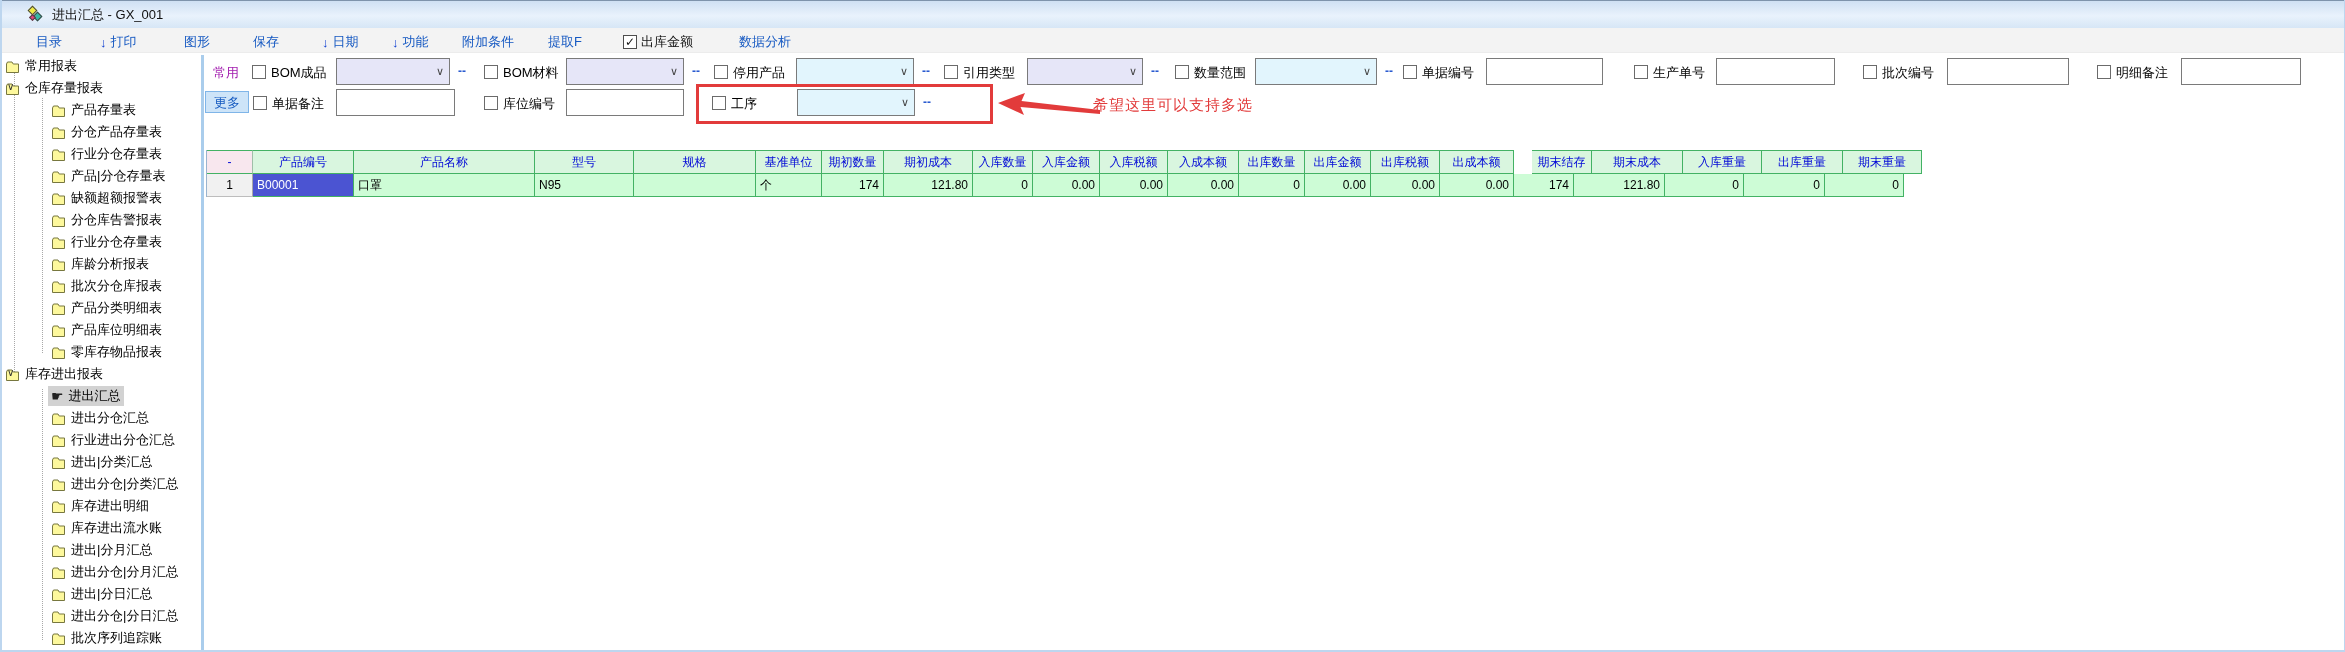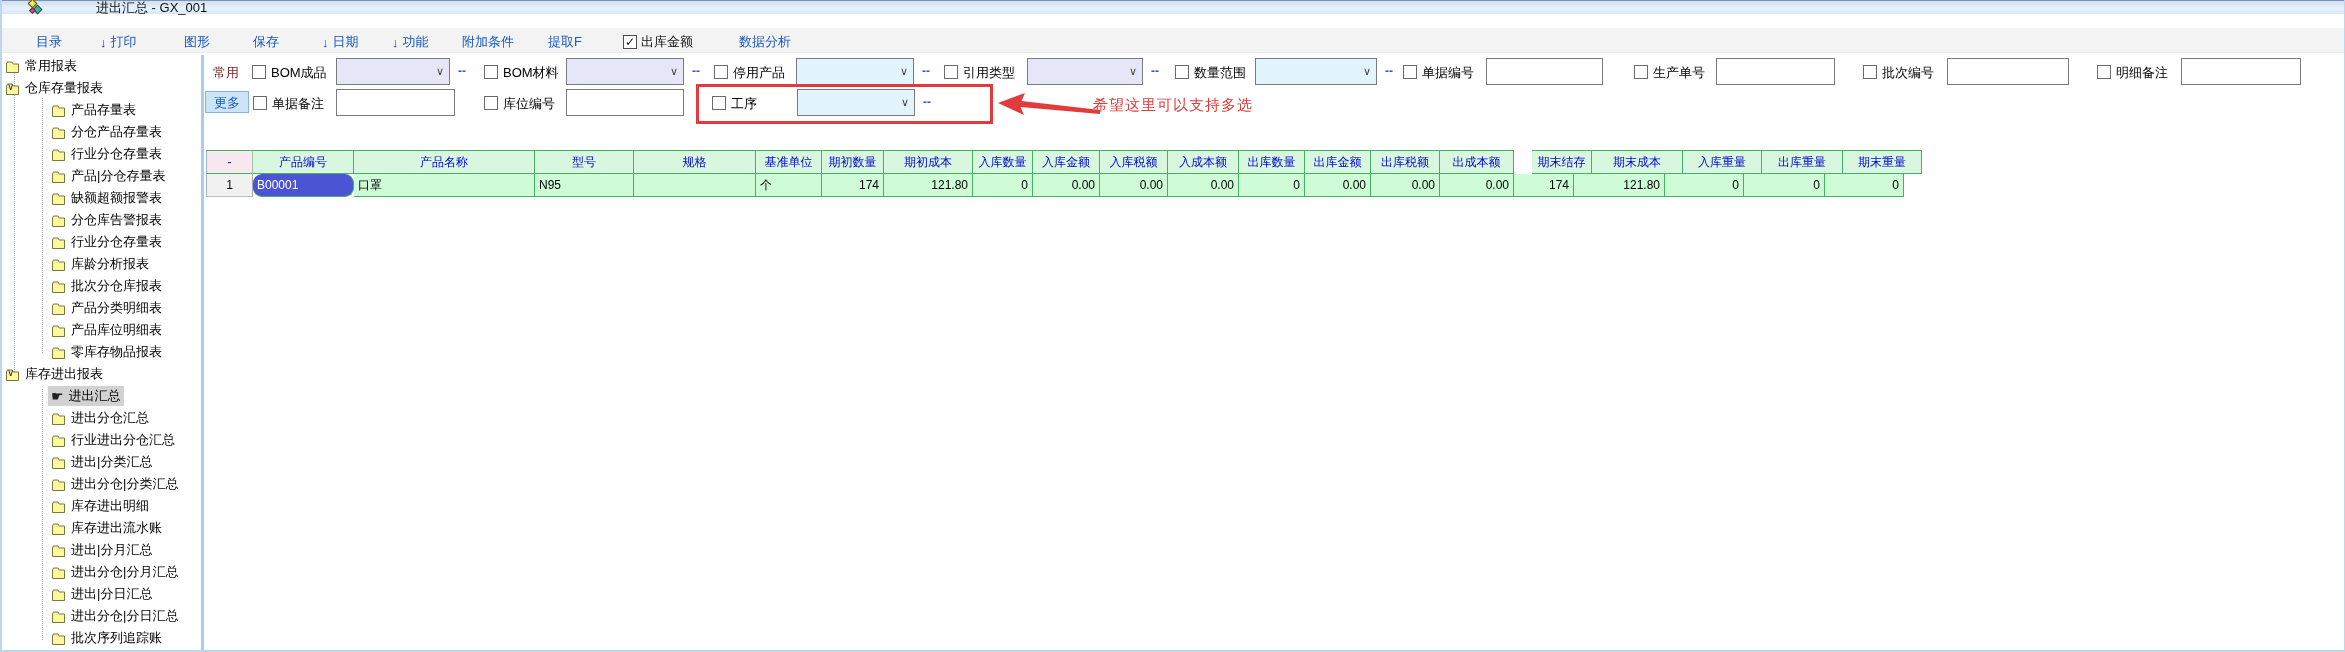--- a/index.html
+++ b/index.html
@@ -2,23 +2,23 @@
 <html><head>
 <meta charset="utf-8">
 <style>
   * { margin:0; padding:0; box-sizing:border-box; }
   html,body { background:#fff; }
   body { font-family:"Liberation Sans","DejaVu Sans",sans-serif; }
   #win { position:relative; width:2345px; height:652px; background:#fff; overflow:hidden;
          border-left:2px solid #bdd6ef; border-right:1px solid #bdd6ef; border-bottom:2px solid #bdd6ef; }
 
   
-  #titlebar { position:absolute; left:0; top:0; right:0; height:14px;
+  #titlebar { position:absolute; left:0; top:0; right:0; height:28px;
               background:linear-gradient(#cfe0f3,#e9f2fc 55%,#d6e6f6);
-              border-top:1px solid #7e93ab; display:flex; align-items:center;gap:44px; }
+              border-top:1px solid #7e93ab; display:flex; align-items:center; }
   #appicon { position:relative; width:18px; height:16px; margin-left:26px; }
   #appicon .d { position:absolute; width:7px; height:7px; transform:rotate(45deg); border:1px solid #444; }
   #appicon .d1 { left:1px; top:0; background:#f0ec44; }
   #appicon .d2 { left:6px; top:6px; background:#35b9a6; }
   #appicon .d3 { left:2px; top:8px; width:5px; height:5px; background:#e2447a; }
   #wtitle { margin-left:6px; font-size:13px; color:#101010; }
 
   
   #toolbar { position:absolute; left:0; top:28px; right:0; height:25px; background:#f3f3f3;
              border-bottom:1px solid #ececec; }
@@ -38,21 +38,21 @@
   .tsel { display:inline-flex; align-items:center; gap:5px; padding:1px 3px; }
   .tsel.on { background:#d2d2d2; }
   .thand { font-size:14px; line-height:12px; color:#222; }
   .tfold { flex:none; }
   .guide { position:absolute; border-left:1px dotted #a8a8a8; width:0; }
 
   
   #splitter { position:absolute; left:199px; top:55px; width:3px; bottom:0; background:#aacdec; }
 
   
-  .flink { position:absolute; font-size:13px; color:#7f1d1d; white-space:nowrap; }
+  .flink { position:absolute; font-size:13px; color:#a21caf; white-space:nowrap; }
   #more-btn { position:absolute; left:203px; top:91px; height:22px; padding:2px 8px;
               background:#cde4f8; border:1px solid #7fb5e8; color:#155ac0; font-size:13px; }
   .fcb { position:absolute; width:14px; height:14px; background:#fff; border:1px solid #6b6b6b; }
   .flabel { position:absolute; font-size:13px; color:#000; white-space:nowrap; }
   .ddl, .inp { position:absolute; height:27px; border:1px solid #7a7a7a; background:#fff; }
   .ddl.lavender { background:#e6e6f8; }
   .ddl.cyan { background:#e2f5fd; }
   .chev { position:absolute; right:5px; top:6px; font-size:11px; color:#454545; }
   .fsep { position:absolute; font-size:12px; font-weight:bold; color:#2a5bd0; letter-spacing:0; }
 
@@ -438,21 +438,21 @@
         <div class="hc" style="width: 69px;">出库税额</div>
         <div class="hc" style="width: 74px;">出成本额</div>
         <div class="hc" style="width: 60px; margin-left: 18px;">期末结存</div>
         <div class="hc" style="width: 91px;">期末成本</div>
         <div class="hc" style="width: 79px;">入库重量</div>
         <div class="hc" style="width: 81px;">出库重量</div>
         <div class="hc" style="width: 79px;">期末重量</div>
       </div>
       <div class="trw">
         <div class="dc rownum" style="width: 46px;">1</div>
-        <div class="dc selcell" style="width: 101px; border-radius: 9px;">B00001</div>
+        <div class="dc selcell" style="width: 101px;">B00001</div>
         <div class="dc" style="width: 181px;">口罩</div>
         <div class="dc" style="width: 99px;">N95</div>
         <div class="dc" style="width: 122px;"></div>
         <div class="dc" style="width: 66px;">个</div>
         <div class="dc right" style="width: 62px;">174</div>
         <div class="dc right" style="width: 89px;">121.80</div>
         <div class="dc right" style="width: 60px;">0</div>
         <div class="dc right" style="width: 67px;">0.00</div>
         <div class="dc right" style="width: 68px;">0.00</div>
         <div class="dc right" style="width: 71px;">0.00</div>

